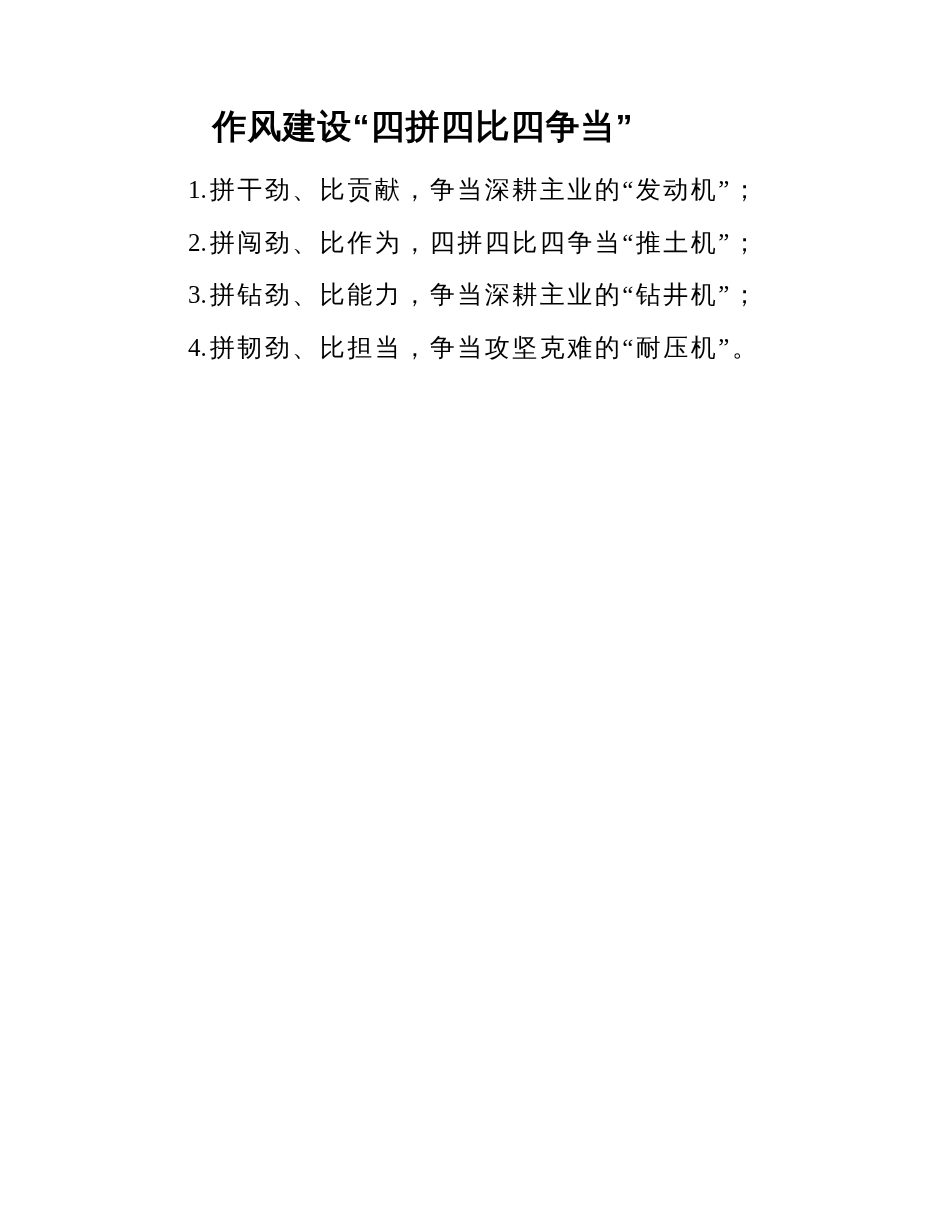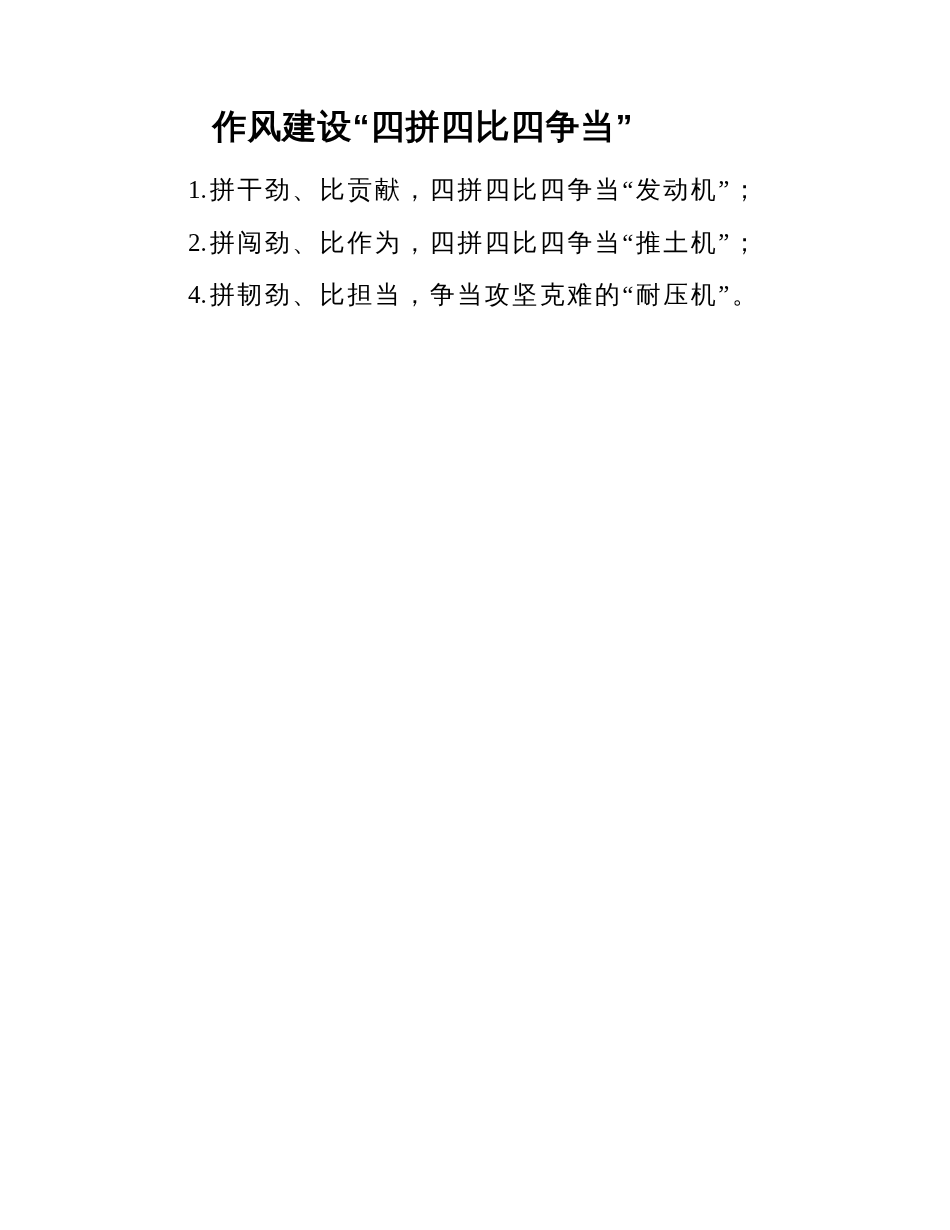--- a/index.html
+++ b/index.html
@@ -52,22 +52,23 @@
 </style>
 </head>
 <body>
 
 <div class="page">
 
   <h1 class="doc-title">作风建设“四拼四比四争当”</h1>
 
   <div class="doc-list">
 
-    <p class="doc-line"><span class="num">1.</span><span>拼干劲、比贡献，四拼四比四争当“发动机”；</span></p>
+    <p class="doc-line"><span class="num">1.</span><span>拼干劲、比贡献，争当深耕主业的“发动机”；</span></p>
 
     <p class="doc-line"><span class="num">2.</span><span>拼闯劲、比作为，四拼四比四争当“推土机”；</span></p>
 
+    <p class="doc-line"><span class="num">3.</span><span>拼钻劲、比能力，争当深耕主业的“钻井机”；</span></p>
 
     <p class="doc-line"><span class="num">4.</span><span>拼韧劲、比担当，争当攻坚克难的“耐压机”。</span></p>
 
   </div>
 
 </div>
 
 </body></html>

